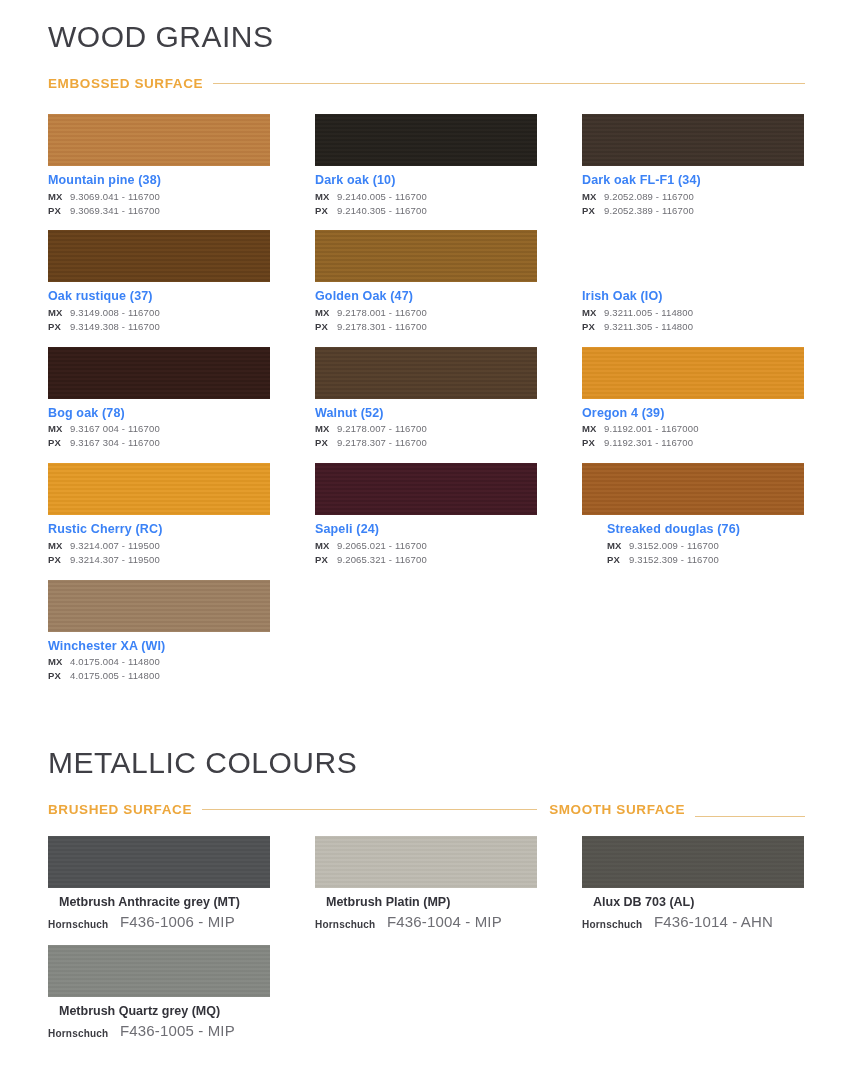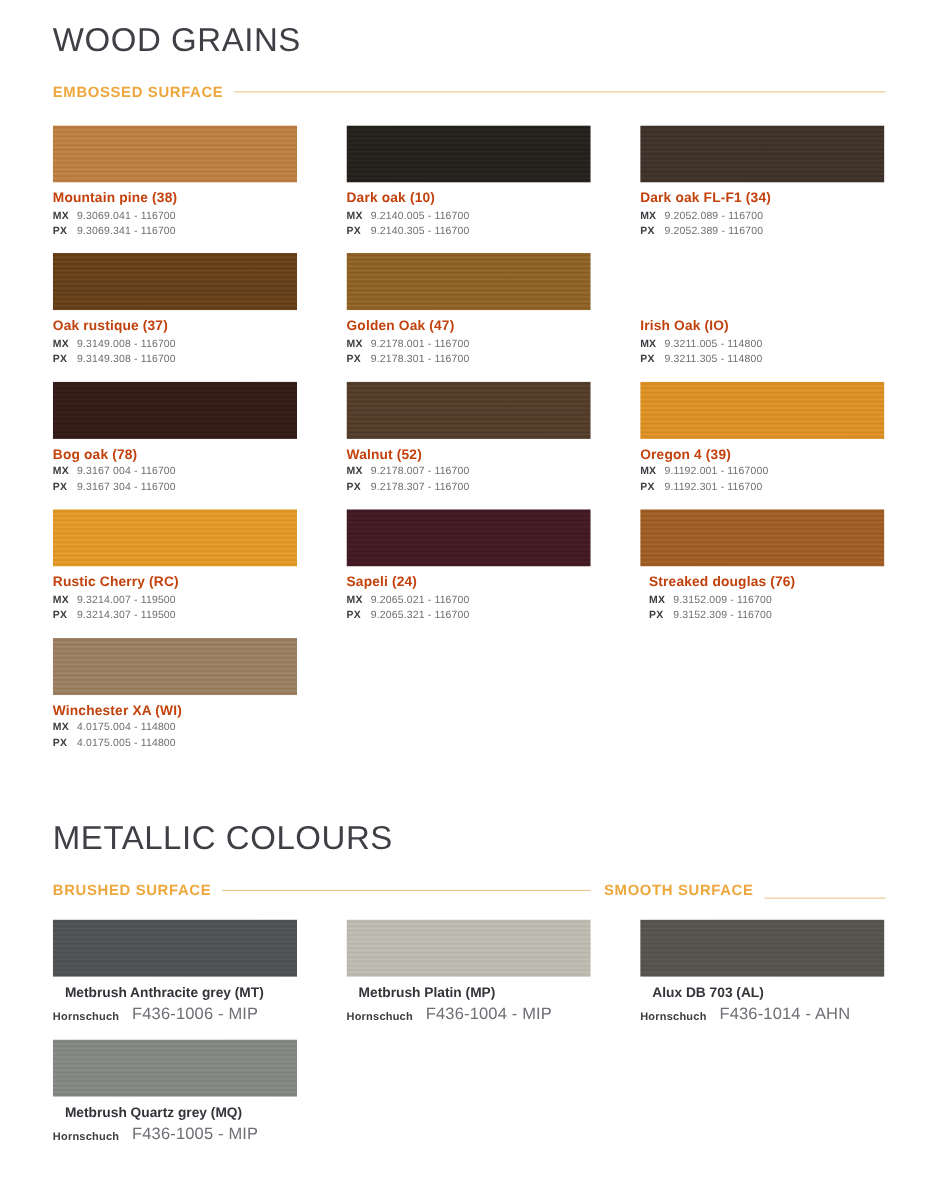--- a/index.html
+++ b/index.html
@@ -64,38 +64,38 @@
     width: 757px;
     display: grid;
     grid-template-columns: 222px 222px 222px;
     column-gap: 45px;
     row-gap: 0px;
   }
   .cell {
     width: 222px;
     margin-bottom: 14px;
   }
-  .cell.indent .cell-text { padding-left: 8px; }
+  .cell.indent .cell-text { padding-left: 8px; margin-left: 17px; }
 
   .swatch {
     width: 222px;
     height: 52px;
     position: relative;
     overflow: hidden;
   }
   .swatch .grain {
     position: absolute;
     inset: 0;
   }
   .cell-text { padding-top: 7px; }
 
   .name {
     font-size: 12.5px;
     font-weight: bold;
-    color: #c2410c;
+    color: #3b82f6;
     letter-spacing: 0.15px;
     line-height: 1.25;
     white-space: nowrap;
   }
   .code-row {
     display: flex;
     align-items: flex-end;
     margin-top: 2px;
     line-height: 1.25;
   }

